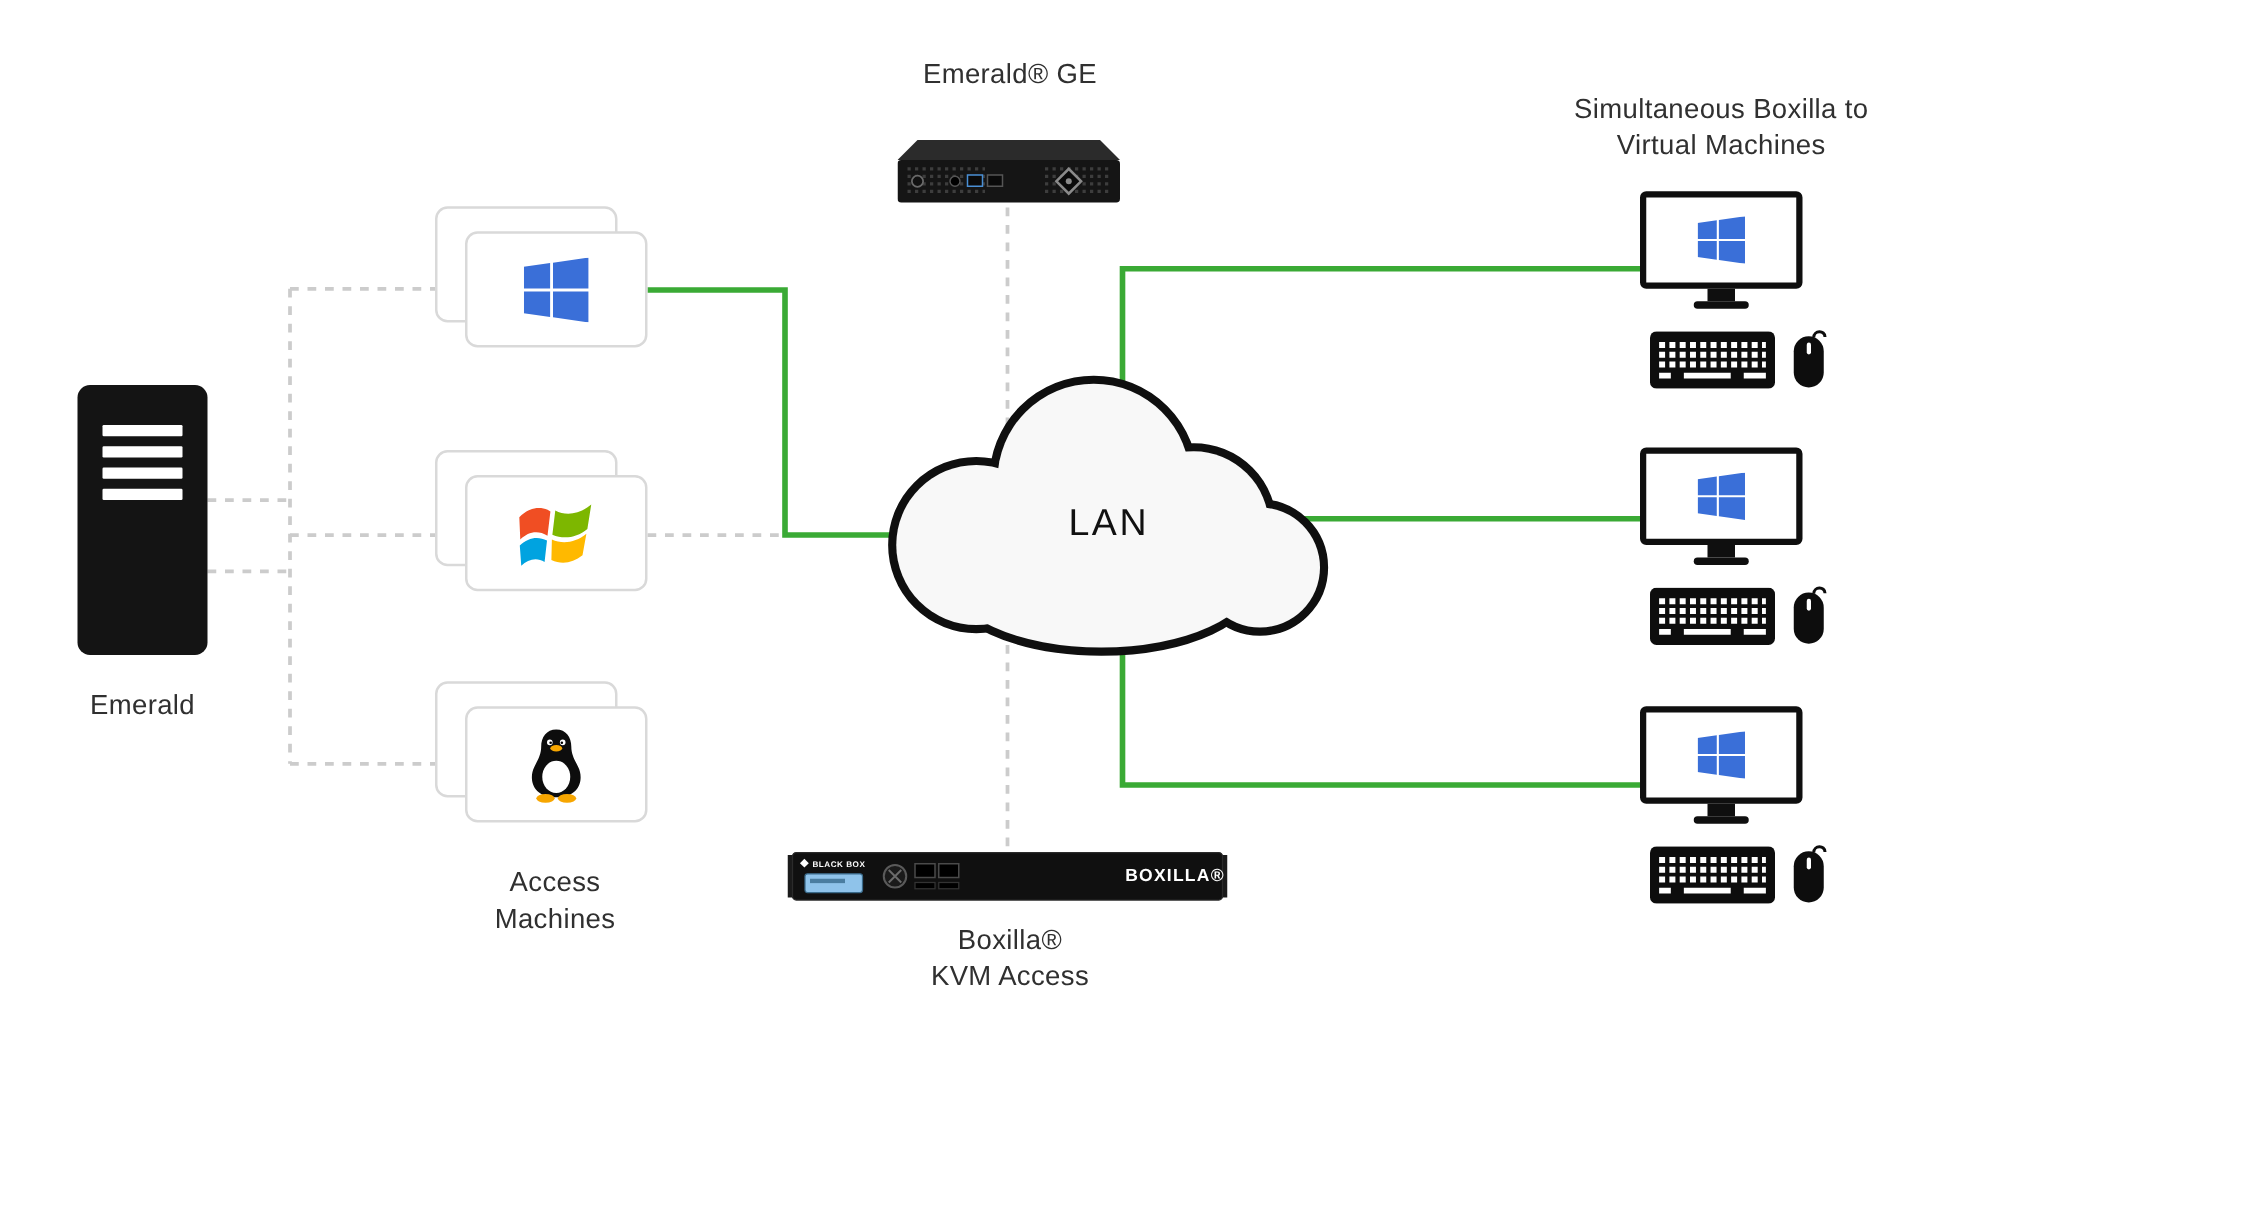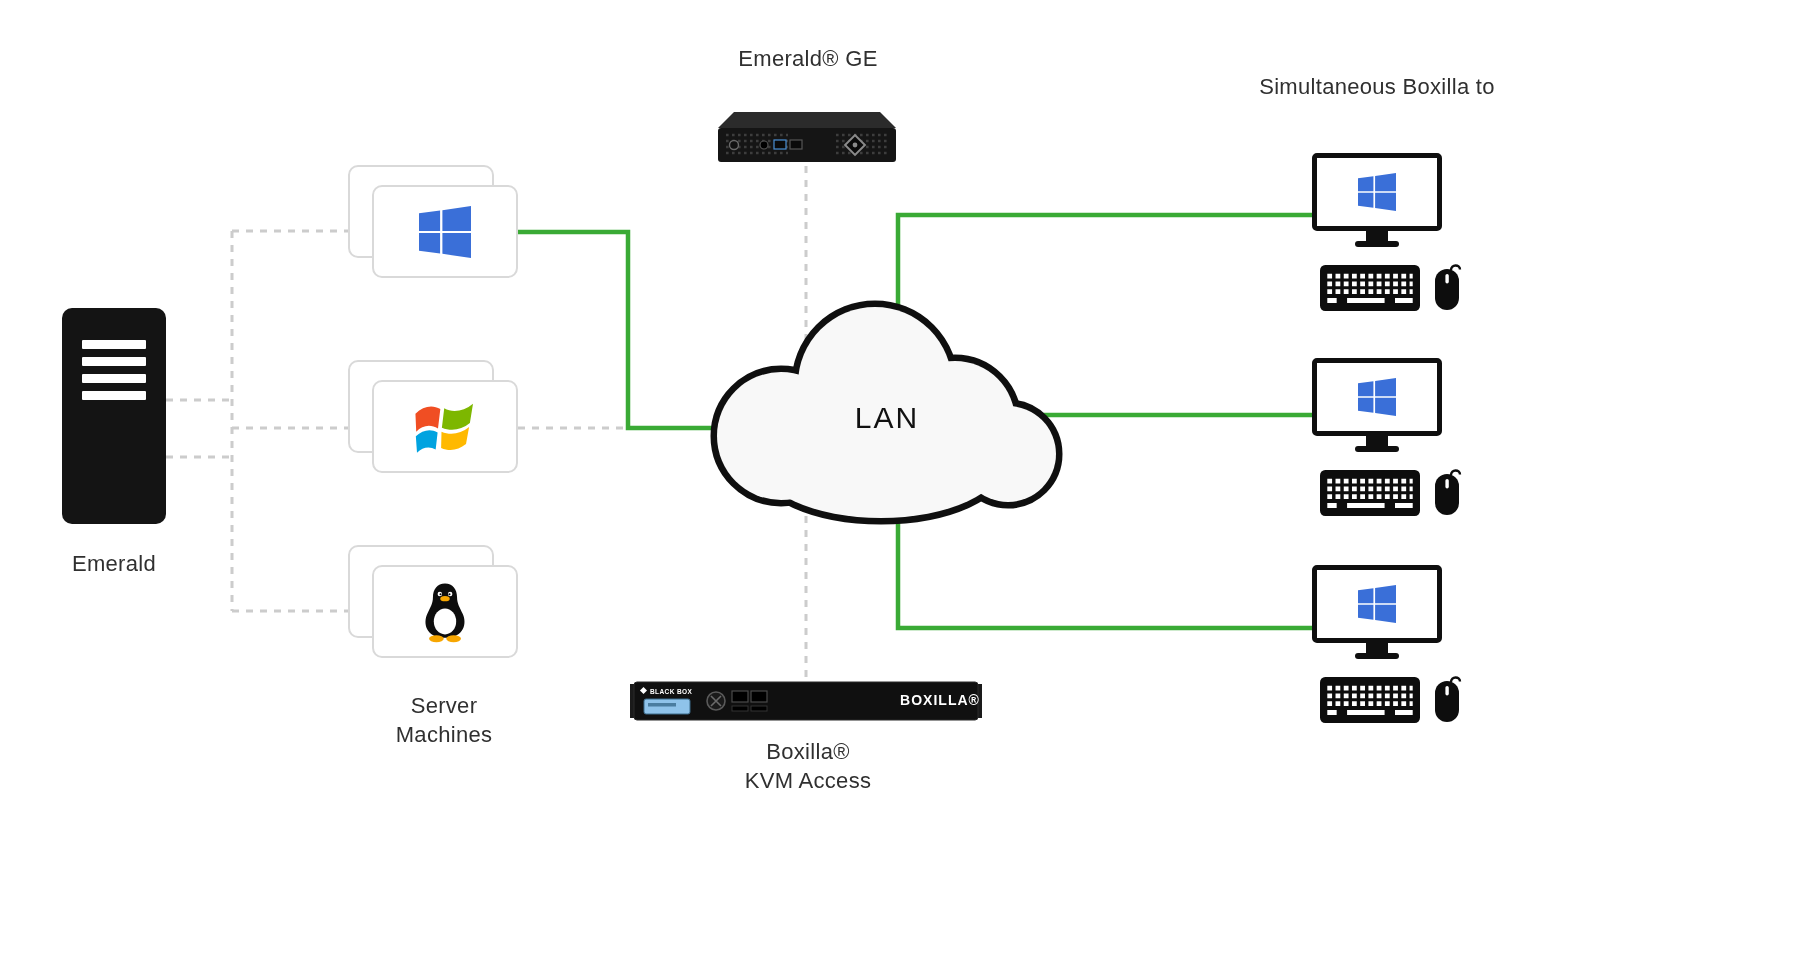--- a/index.html
+++ b/index.html
@@ -185,21 +185,21 @@
         <circle cx="24" cy="15" r="2.6" fill="#ffffff"></circle>
         <circle cx="36" cy="15" r="2.6" fill="#ffffff"></circle>
         <circle cx="24.8" cy="15.4" r="1.2" fill="#000000"></circle>
         <circle cx="35.2" cy="15.4" r="1.2" fill="#000000"></circle>
         <ellipse cx="30" cy="20.5" rx="5.5" ry="3" style="fill:var(--tux-orange)"></ellipse>
       </svg>
     </div>
   </div>
 
   <div class="label" style="left:344px; top:692px; width:200px;">
-    <div>Server</div>
+    <div>Access</div>
     <div>Machines</div>
   </div>
 
   <div class="label" style="left:698px; top:45px; width:220px;">Emerald® GE</div>
   <svg class="emerald-device" width="178" height="72" viewBox="0 0 178 72">
     <polygon points="16,14 162,14 178,30 0,30" fill="#2b2b2b"></polygon>
     <rect x="0" y="30" width="178" height="34" rx="3" fill="#151515"></rect>
     <g stroke="#3d3d3d" stroke-width="2.6" stroke-dasharray="2.6 3.4">
       <path d="M8 37 H70 M8 43 H70 M8 49 H70 M8 55 H70"></path>
       <path d="M118 37 H170 M118 43 H170 M118 49 H170 M118 55 H170"></path>
@@ -235,20 +235,21 @@
     <text class="bb-name" x="310" y="25" text-anchor="middle">BOXILLA®</text>
   </svg>
 
   <div class="label" style="left:688px; top:738px; width:240px;">
     <div>Boxilla®</div>
     <div>KVM Access</div>
   </div>
 
   <div class="label" style="left:1216px; top:73px; width:322px;">
     <div>Simultaneous Boxilla to</div>
+    <div>Virtual Machines</div>
   </div>
 
   <div class="ws" style="top:153px;">
     <div class="monitor">
       <svg class="win-logo" width="38" height="38" viewBox="0 0 88 88">
           <use href="#win-flat"></use>
         </svg>
     </div>
     <div class="monitor-neck"></div>
     <div class="monitor-base"></div>

